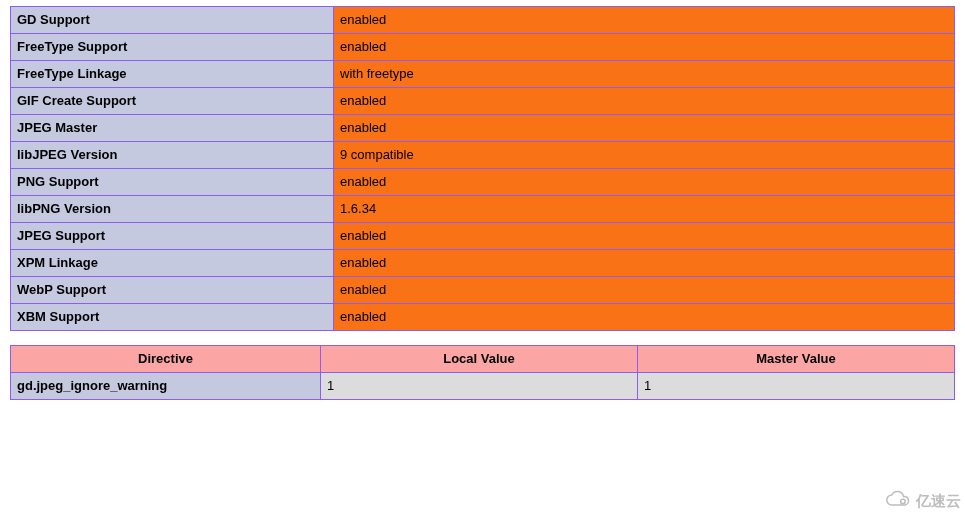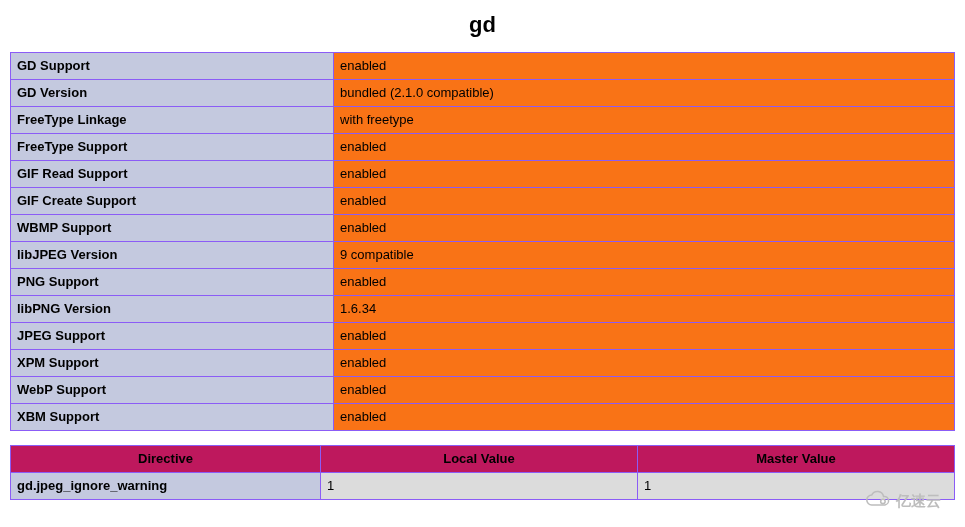--- a/index.html
+++ b/index.html
@@ -38,39 +38,39 @@
   .info-table td.key {
     width: 310px;
     background: #c4c9df;
     font-weight: 700;
   }
   .info-table td.val {
     background: #f97316;
     font-weight: 400;
   }
   .dir-table th {
-    background: #be185d;
+    background: #fca5a5;
     text-align: center;
     font-weight: 700;
   }
   .dir-table td.key {
     background: #c4c9df;
     font-weight: 700;
   }
   .dir-table td.val {
     background: #dcdcdc;
   }
   .dir-table .col-dir   { width: 310px; }
   .dir-table .col-local { width: auto; }
   .dir-table .col-master{ width: auto; }
 
   
   .watermark {
     position: fixed;
-    right: 24px;
+    right: 4px;
     bottom: 14px;
     display: flex;
     align-items: center;
     gap: 4px;
     color: #bdbdbd;
     font-weight: 600;
     font-size: 15px;
     pointer-events: none;
   }
   .watermark svg {
@@ -79,70 +79,61 @@
     stroke: #bdbdbd;
     fill: none;
     stroke-width: 2.2;
   }
 </style>
 </head>
 <body>
 
 <div class="page">
 
-  <h2 class="section-title">gd</h2>
 
   <table class="info-table">
     <tbody id="info-tbody">
         <tr>
           <td class="key">GD Support</td>
           <td class="val">enabled</td>
         </tr>
         <tr>
-          <td class="key">GD Version</td>
-          <td class="val">bundled (2.1.0 compatible)</td>
+          <td class="key">FreeType Support</td>
+          <td class="val">enabled</td>
         </tr>
         <tr>
           <td class="key">FreeType Linkage</td>
           <td class="val">with freetype</td>
         </tr>
         <tr>
-          <td class="key">FreeType Support</td>
-          <td class="val">enabled</td>
-        </tr>
-        <tr>
-          <td class="key">GIF Read Support</td>
-          <td class="val">enabled</td>
-        </tr>
-        <tr>
           <td class="key">GIF Create Support</td>
           <td class="val">enabled</td>
         </tr>
         <tr>
-          <td class="key">WBMP Support</td>
+          <td class="key">JPEG Master</td>
           <td class="val">enabled</td>
         </tr>
         <tr>
           <td class="key">libJPEG Version</td>
           <td class="val">9 compatible</td>
         </tr>
         <tr>
           <td class="key">PNG Support</td>
           <td class="val">enabled</td>
         </tr>
         <tr>
           <td class="key">libPNG Version</td>
           <td class="val">1.6.34</td>
         </tr>
         <tr>
           <td class="key">JPEG Support</td>
           <td class="val">enabled</td>
         </tr>
         <tr>
-          <td class="key">XPM Support</td>
+          <td class="key">XPM Linkage</td>
           <td class="val">enabled</td>
         </tr>
         <tr>
           <td class="key">WebP Support</td>
           <td class="val">enabled</td>
         </tr>
         <tr>
           <td class="key">XBM Support</td>
           <td class="val">enabled</td>
         </tr>

